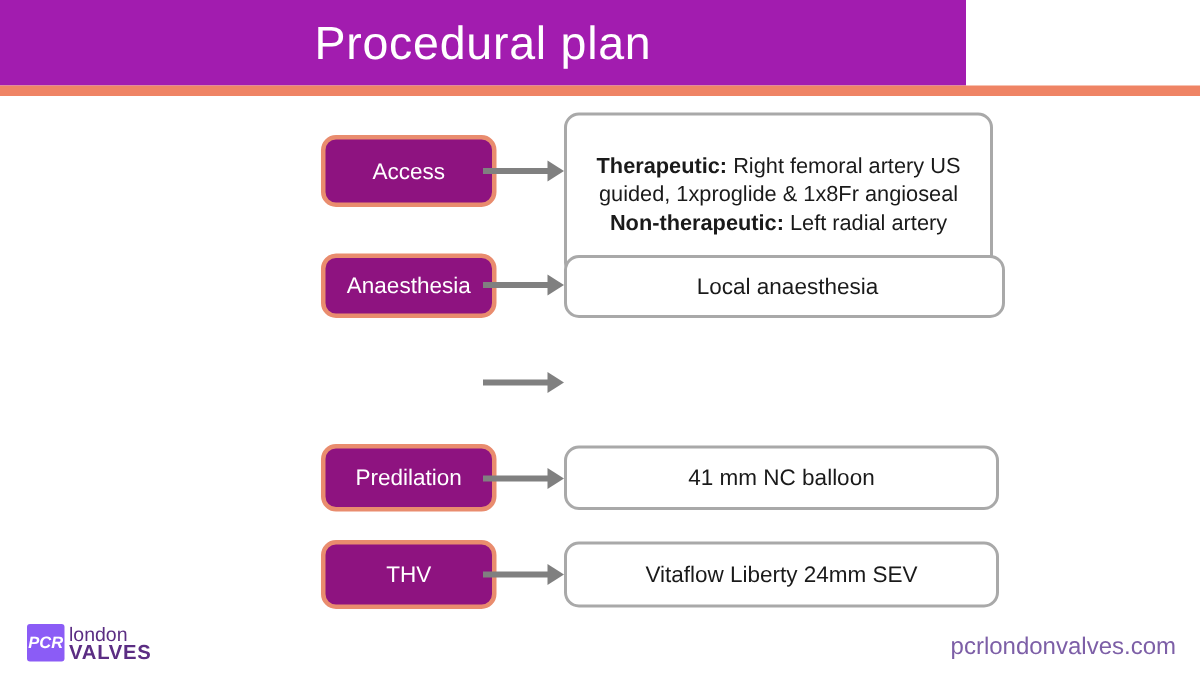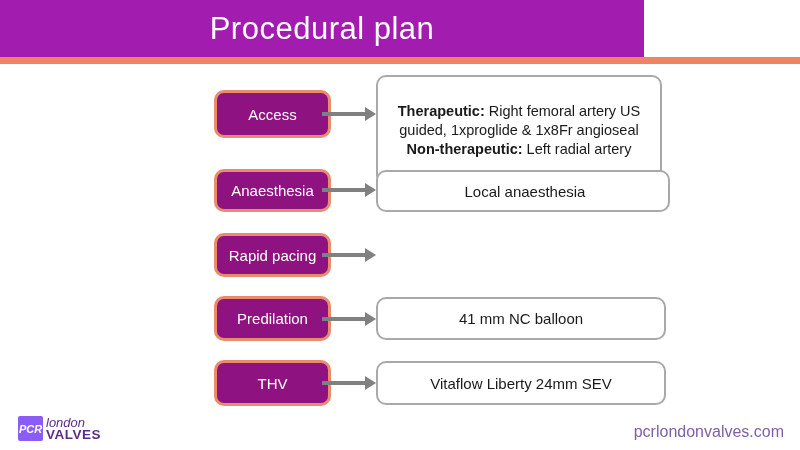--- a/index.html
+++ b/index.html
@@ -63,21 +63,21 @@
   .logo{
     position:absolute;left:18px;top:415px;height:27px;
     display:flex;align-items:center;
   }
   .logo-badge{
     width:25px;height:25px;background:#8b5cf6;border-radius:2px;
     color:#ffffff;font-size:11px;font-weight:700;font-style:italic;
     display:flex;align-items:center;justify-content:center;
   }
   .logo-text{margin-left:3px;color:#5b2d83;line-height:12px;}
-  .logo-line1{font-style:italic;font-size:13px;display:block;}
+  .logo-line1{font-size:13px;display:block;}
   .logo-line2{font-weight:700;font-size:13.5px;letter-spacing:.5px;display:block;}
   .footer-url{
     position:absolute;right:16px;top:423px;
     color:#7d5fa7;font-size:16px;
   }
 </style>
 </head>
 <body>
 
 <div class="slide">
@@ -107,23 +107,20 @@
     <span>Anaesthesia</span>
   </div>
   <div class="arrow" style="top:181px;">
     <div class="shaft"></div>
     <div class="head"></div>
   </div>
   <div class="detail-box" style="top:170px;height:38px;padding-left:12px;">
     <span>Local anaesthesia</span>
   </div>
 
-  <div class="stage-box" style="top:233px;height:38px;">
-    <span>Rapid pacing</span>
-  </div>
   <div class="arrow" style="top:246px;">
     <div class="shaft"></div>
     <div class="head"></div>
   </div>
 
   <div class="stage-box" style="top:296px;height:39px;">
     <span>Predilation</span>
   </div>
   <div class="arrow" style="top:310px;">
     <div class="shaft"></div>

